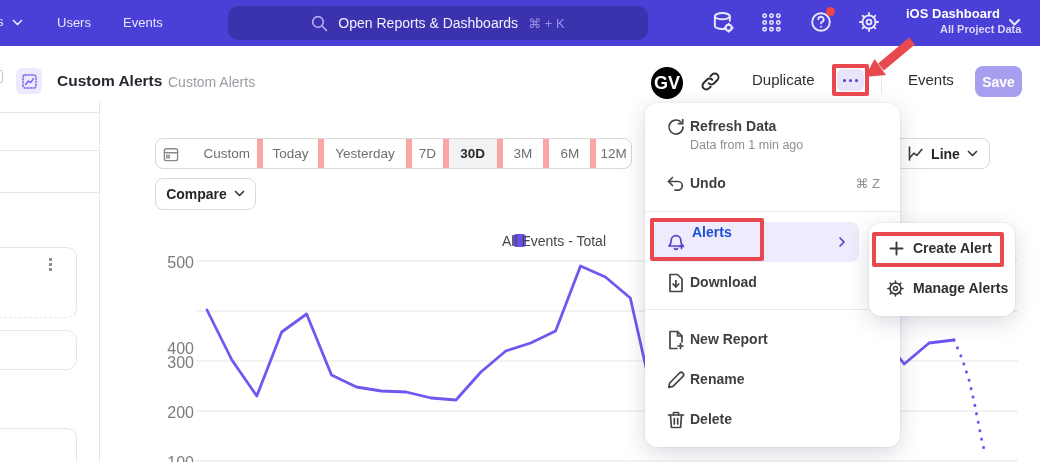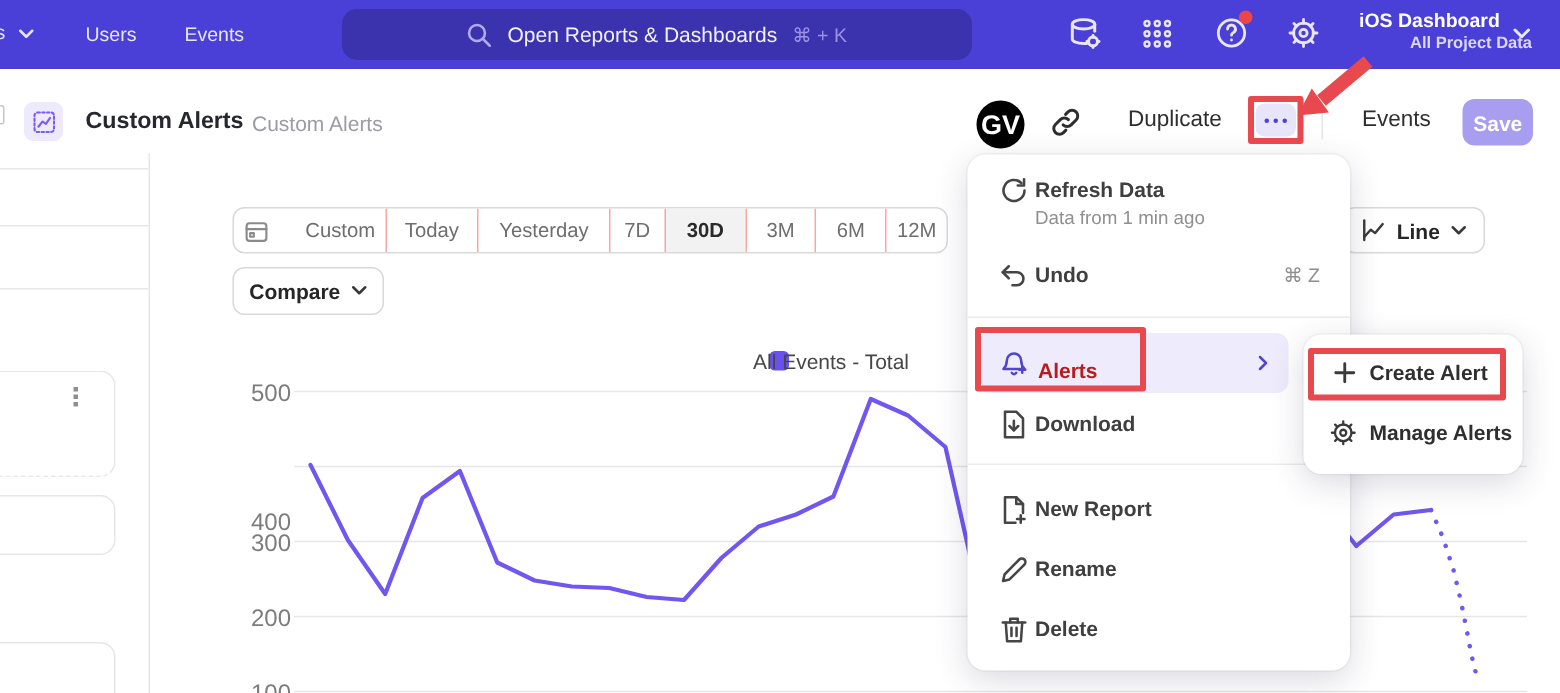--- a/index.html
+++ b/index.html
@@ -46,21 +46,21 @@
   #side-border { left:99px; top:102px; width:1px; height:360px; background:#e7e7e7; }
   .side-card { left:-22px; width:99px; background:#fff; border:1px solid #e7e7e7; border-radius:10px; }
   #kebab { left:49px; top:258px; display:flex; flex-direction:column; gap:2px; cursor:pointer; }
   #kebab i { width:3px; height:3px; background:#8f8f8f; }
   #clipped-ic { left:-3px; top:70px; width:6px; height:13px; border:1.5px solid #c7c7c7; border-radius:2px; }
 
   
   #seg { left:155px; top:138px; width:477px; height:31px; border:1px solid #d9d9d9; border-radius:8px;
     display:flex; overflow:hidden; background:#fff; z-index:2; }
   .seg-cell { display:flex; align-items:center; justify-content:center; gap:7px; font-size:13.5px;
-    color:#6e6e6e; border-left:1px solid #fca5a5; cursor:pointer; height:100%; }
+    color:#6e6e6e; border-left:6px solid #fca5a5; cursor:pointer; height:100%; }
   .seg-cell:first-child { border-left:none; }
   .seg-sel { background:#f2f2f2; color:#2a2a2a; font-weight:bold; }
   .wbtn { border:1px solid #d9d9d9; border-radius:8px; background:#fff; display:flex; align-items:center;
     justify-content:center; gap:7px; font-size:14px; font-weight:600; color:#262626; cursor:pointer; z-index:2; }
   #compare-btn { left:155px; top:178px; width:101px; height:32px; }
   #hidden-btn { left:795px; top:138px; width:92px; height:31px; z-index:1; justify-content:flex-end; padding-right:12px; }
   #line-btn { left:895px; top:138px; width:95px; height:31px; }
 
   
   #legend-sq { left:513px; top:234px; width:13px; height:13px; border-radius:3.5px; background:#6a50ee; }
@@ -73,21 +73,21 @@
     box-shadow:0 6px 22px rgba(50,50,90,.18), 0 0 0 1px rgba(0,0,0,.04); z-index:30;text-align:right; }
   .m-ic { position:absolute; left:21px; color:#454545; }
   .m-lbl { position:absolute; left:45px; font-size:14px; font-weight:600; color:#3f3f3f; cursor:pointer; }
   .m-sub { position:absolute; left:45px; font-size:12.5px; color:#8f8f8f; }
   .m-sc  { position:absolute; right:20px; font-size:13px; color:#8f8f8f; }
   .m-div { position:absolute; left:0; right:0; height:1px; background:#ebebeb; }
   .m-chev { position:absolute; right:14px; color:#7a7a7a; }
   #alerts-row { position:absolute; left:7px; top:119px; width:207px; height:40px; background:#eeebfc;
     border-radius:8px; cursor:pointer; }
   #alerts-row .m-ic { left:14px; top:10px; color:#5244cc; }
-  #alerts-row .m-lbl { left:40px; top:17px; color:#b91c1c; }
+  #alerts-row .m-lbl { left:40px; top:2px; color:#1d4ed8; }
   #alerts-row .m-chev { right:13px; top:14px; color:#5244cc; }
 
   
   #submenu { left:869px; top:223px; width:146px; height:93px; background:#fff; border-radius:12px;
     box-shadow:0 6px 22px rgba(50,50,90,.18), 0 0 0 1px rgba(0,0,0,.04); z-index:32; }
   .sm-lbl { position:absolute; left:44px; font-size:14px; font-weight:600; color:#2f2f2f; cursor:pointer; }
 
   
   .redbox { border:4px solid #e8494e; z-index:40; border-radius:2px; }
   #rb-dots   { left:832px; top:64px;  width:37px;  height:32px; }

